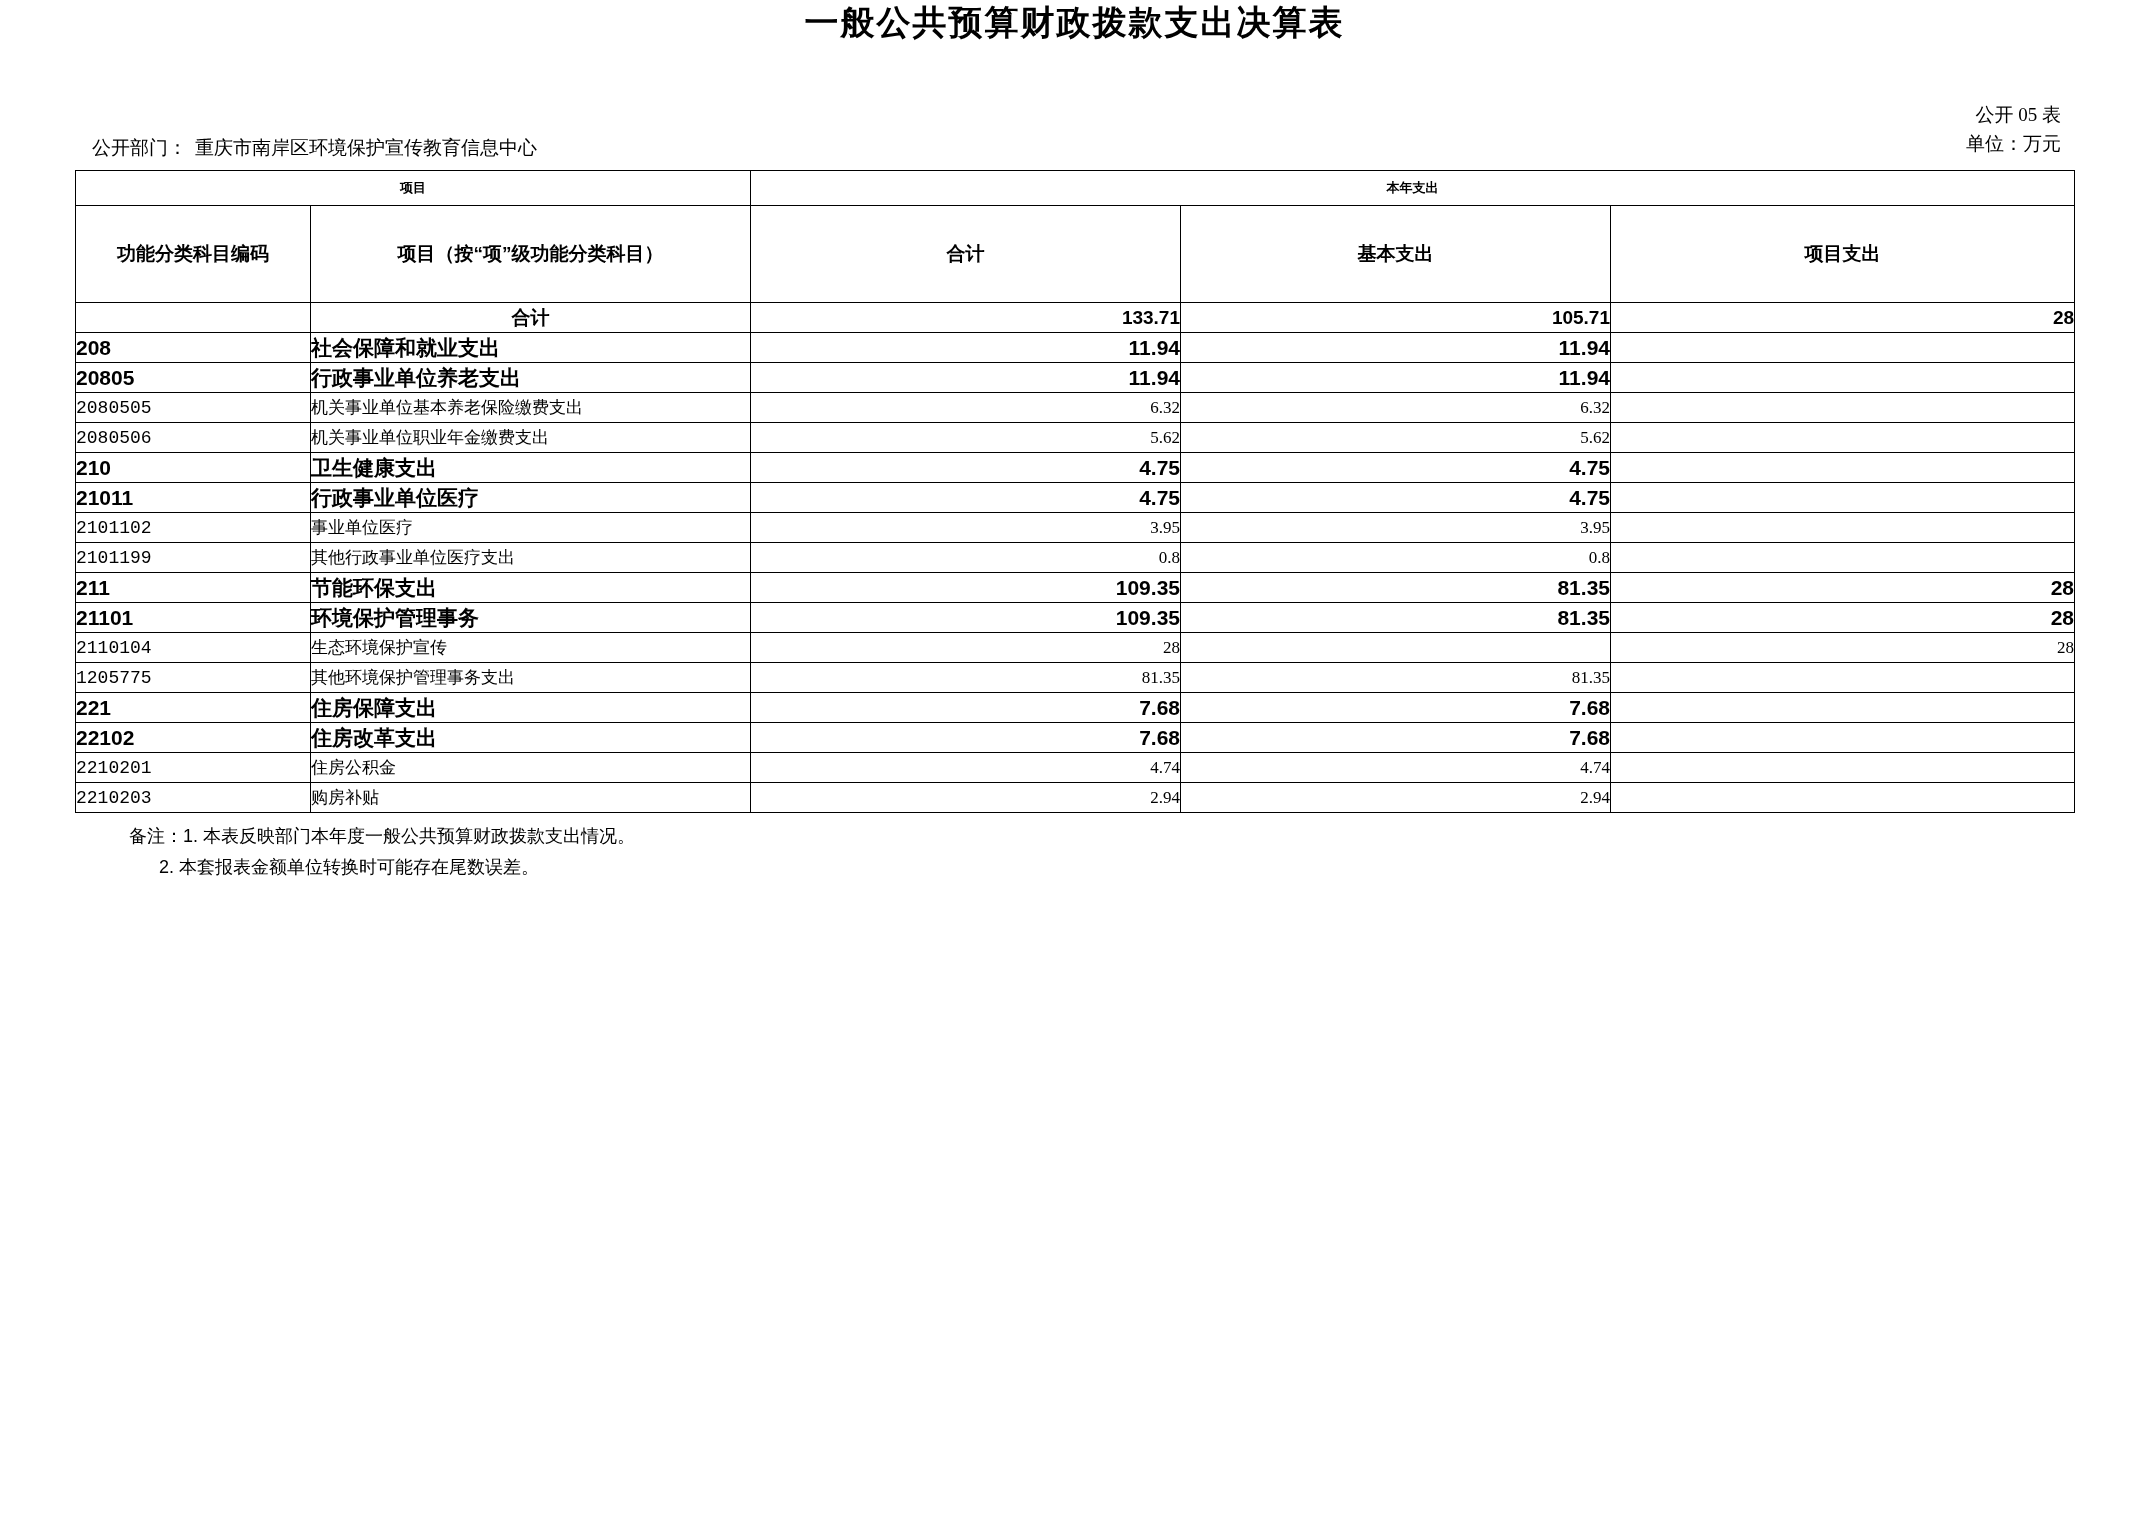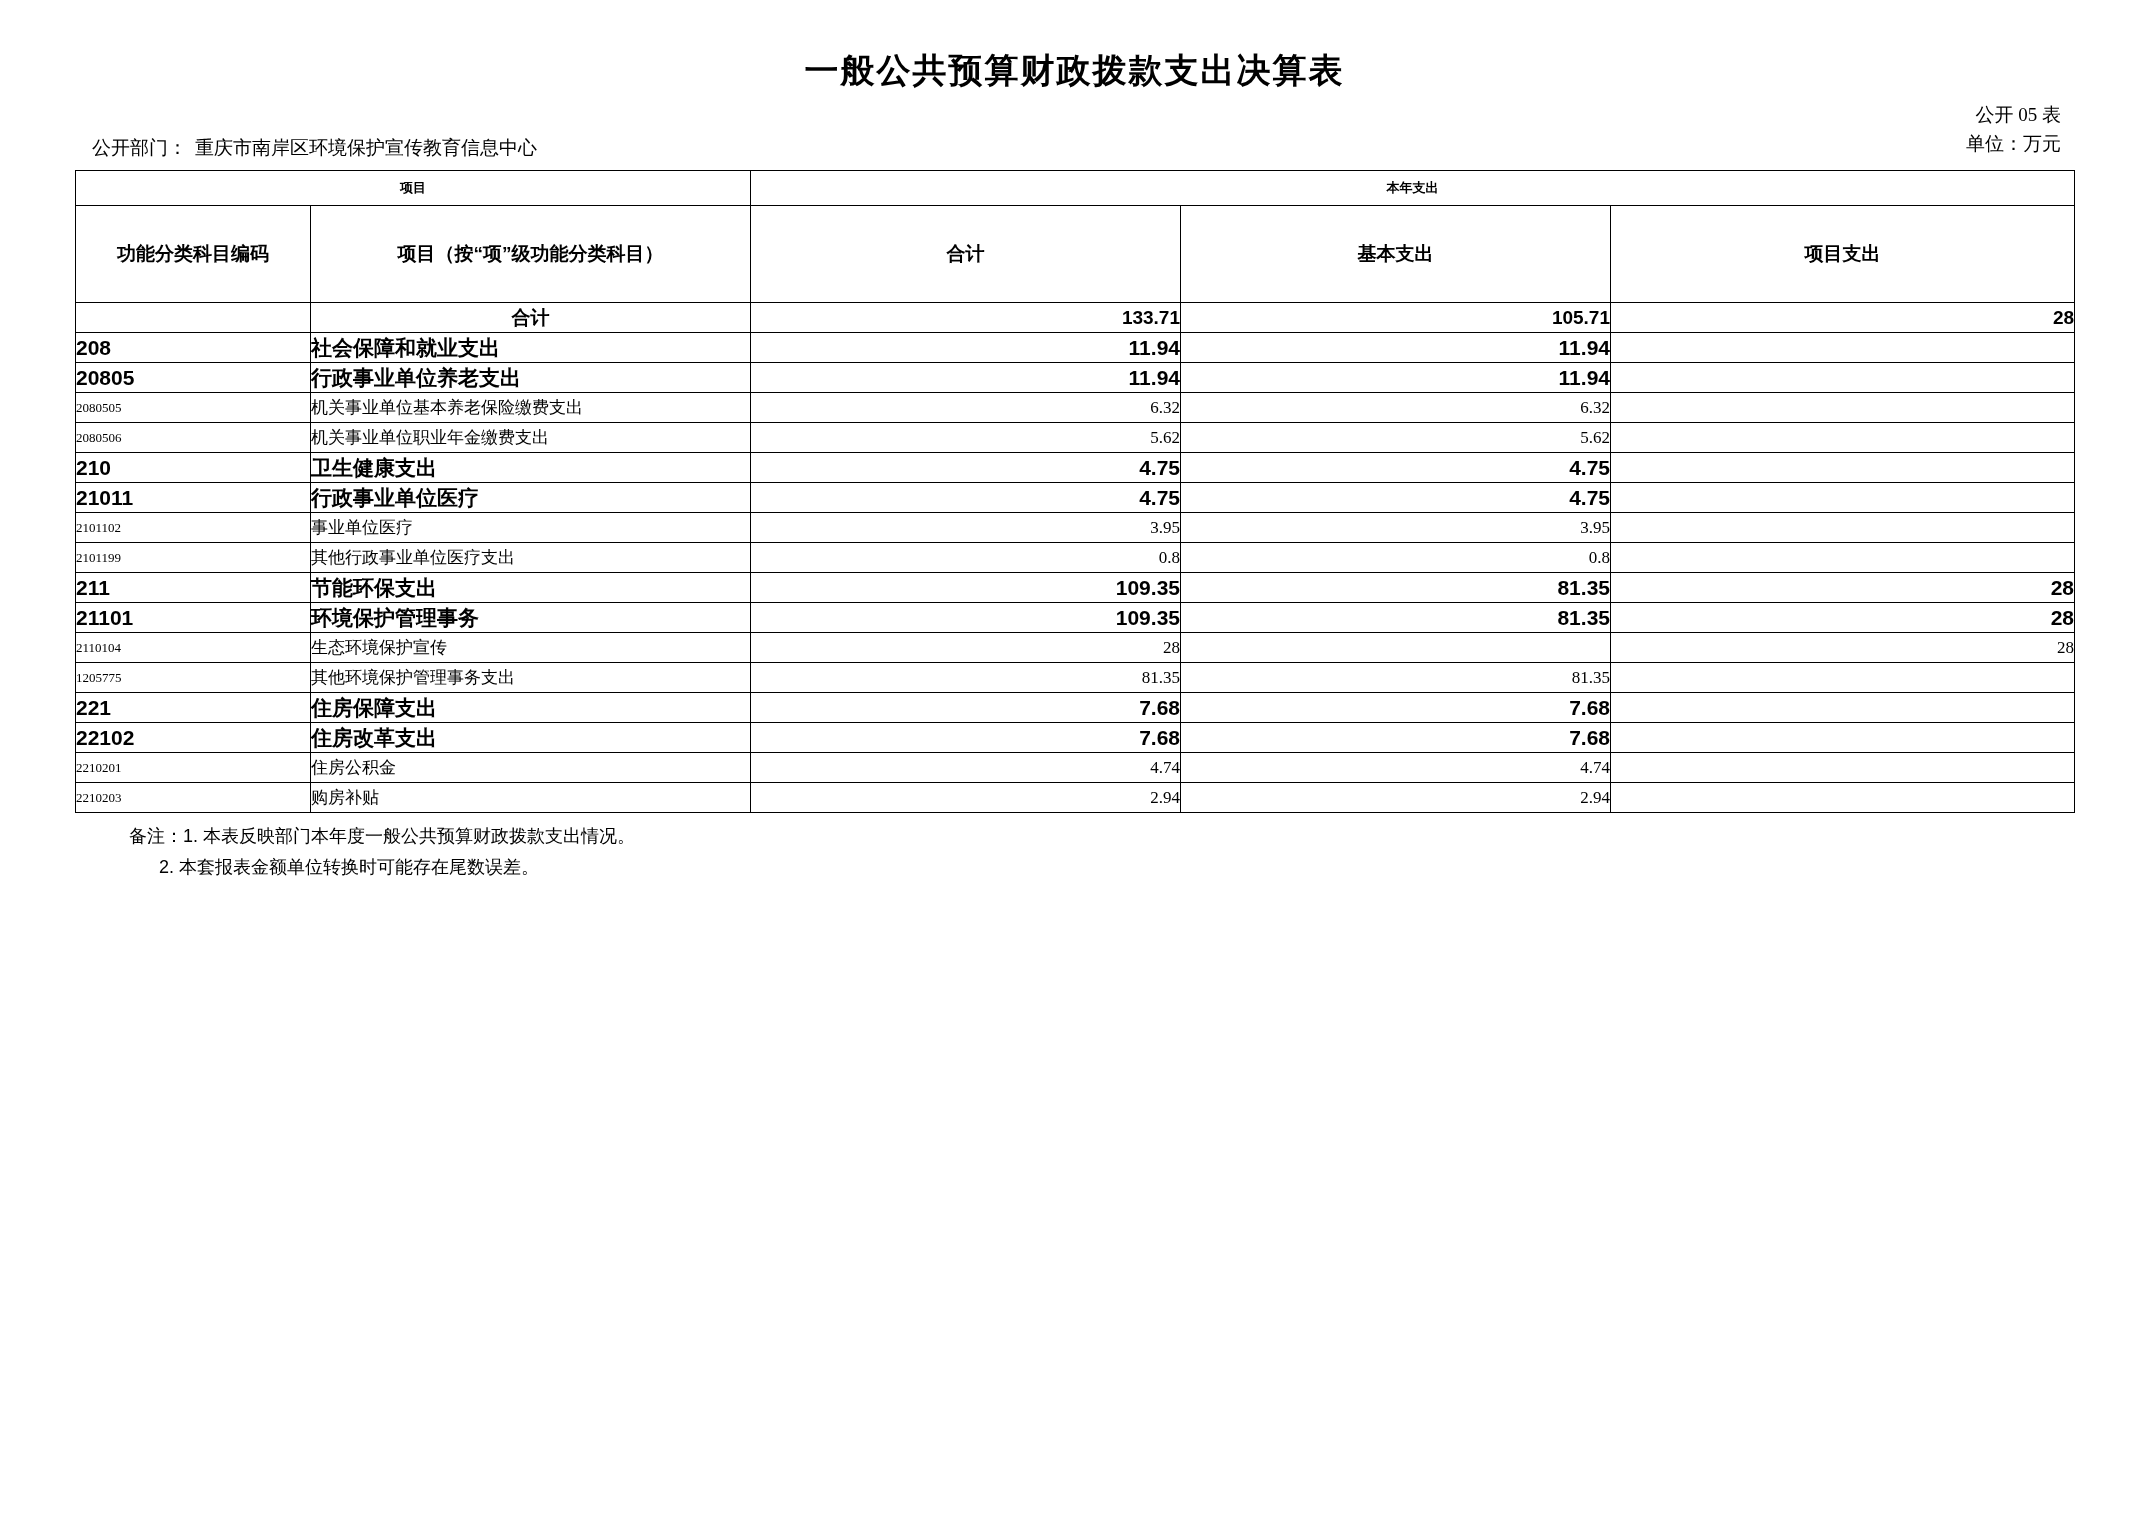--- a/index.html
+++ b/index.html
@@ -19,21 +19,20 @@
     height: 1520px;
     position: relative;
     box-sizing: border-box;
   }
   .doc-title {
     text-align: center;
     font-family: "Liberation Sans", sans-serif;
     font-weight: bold;
     font-size: 34px;
     letter-spacing: 2px;
-    padding-top: 48px;
   }
   .meta-right {
     position: absolute;
     right: 88px;
     top: 100px;
     text-align: right;
     font-size: 19px;
     line-height: 1.55;
     font-family: "Liberation Serif", serif;
   }
@@ -77,23 +76,23 @@
     height: 96px;
   }
   .col-code { width: 235px; }
   .col-name { width: 440px; }
   .col-total { width: 430px; }
   .col-basic { width: 430px; }
   .col-project { width: 464px; }
 
   td.code {
     padding-left: 8px;
-    font-size: 13px;
+    font-size: 18px;
     height: 29px;
-    font-family: Liberation Serif, serif;
+    font-family: Liberation Mono, monospace;
   }
   td.name {
     padding-left: 24px;
     font-size: 17px;
     font-family: Liberation Serif, serif;
   }
   td.num {
     text-align: right;
     padding-right: 12px;
     font-size: 17px;

